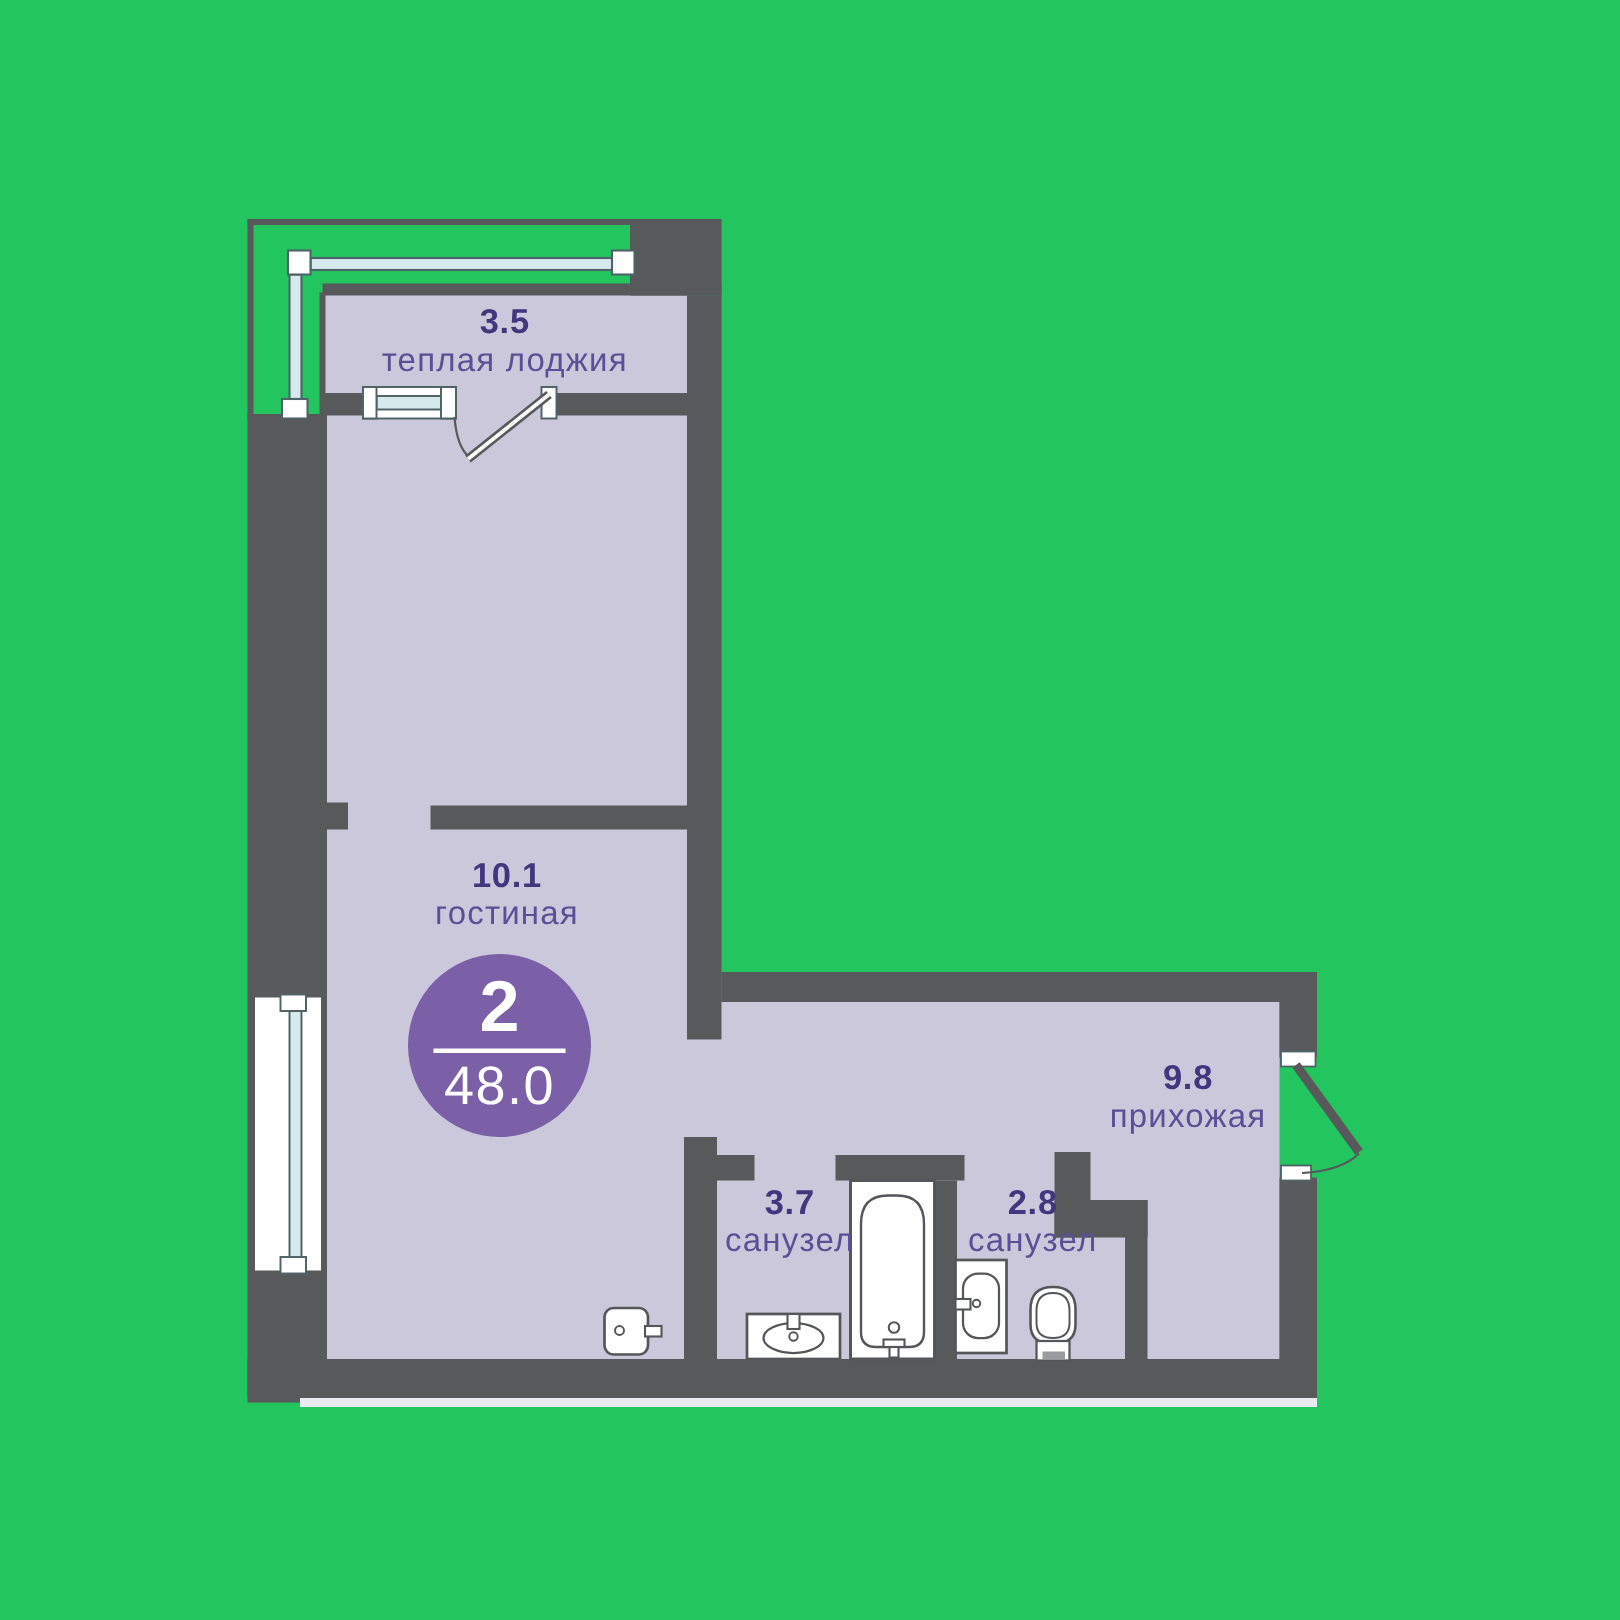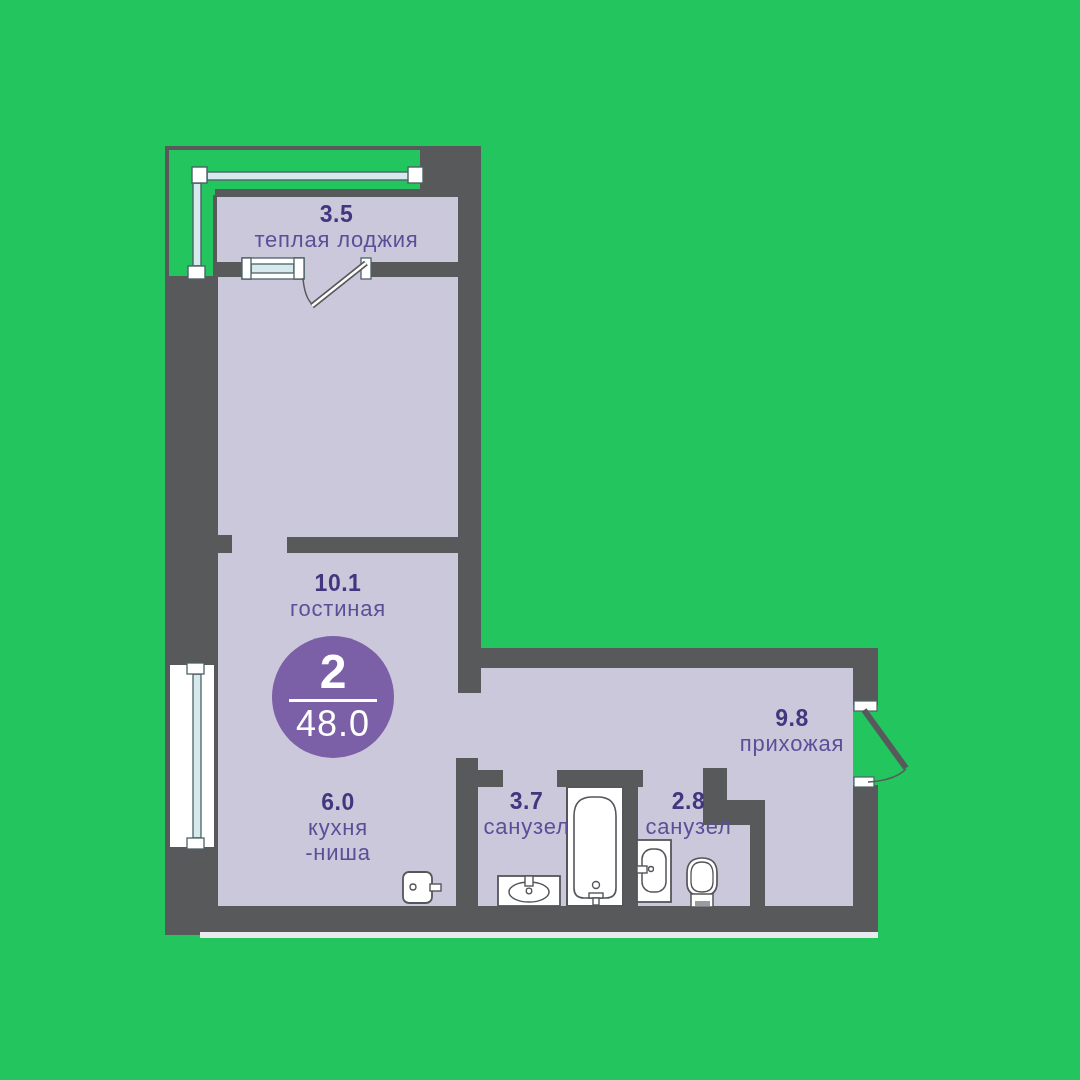--- a/index.html
+++ b/index.html
@@ -130,25 +130,20 @@
   </div>
 
   <div class="room-label" style="left:218px;top:363px;width:240px;">
   </div>
 
   <div class="room-label" style="left:218px;top:570px;width:240px;">
     <div class="num">10.1</div>
     <div class="nm">гостиная</div>
   </div>
 
-  <div class="room-label" style="left:218px;top:789px;width:240px;">
-    <div class="num">6.0</div>
-    <div class="nm">кухня</div>
-    <div class="nm">-ниша</div>
-  </div>
 
   <div class="room-label" style="left:702px;top:705px;width:180px;">
     <div class="num">9.8</div>
     <div class="nm">прихожая</div>
   </div>
 
   <div class="room-label" style="left:474px;top:788px;width:105px;">
     <div class="num">3.7</div>
     <div class="nm">санузел</div>
   </div>

